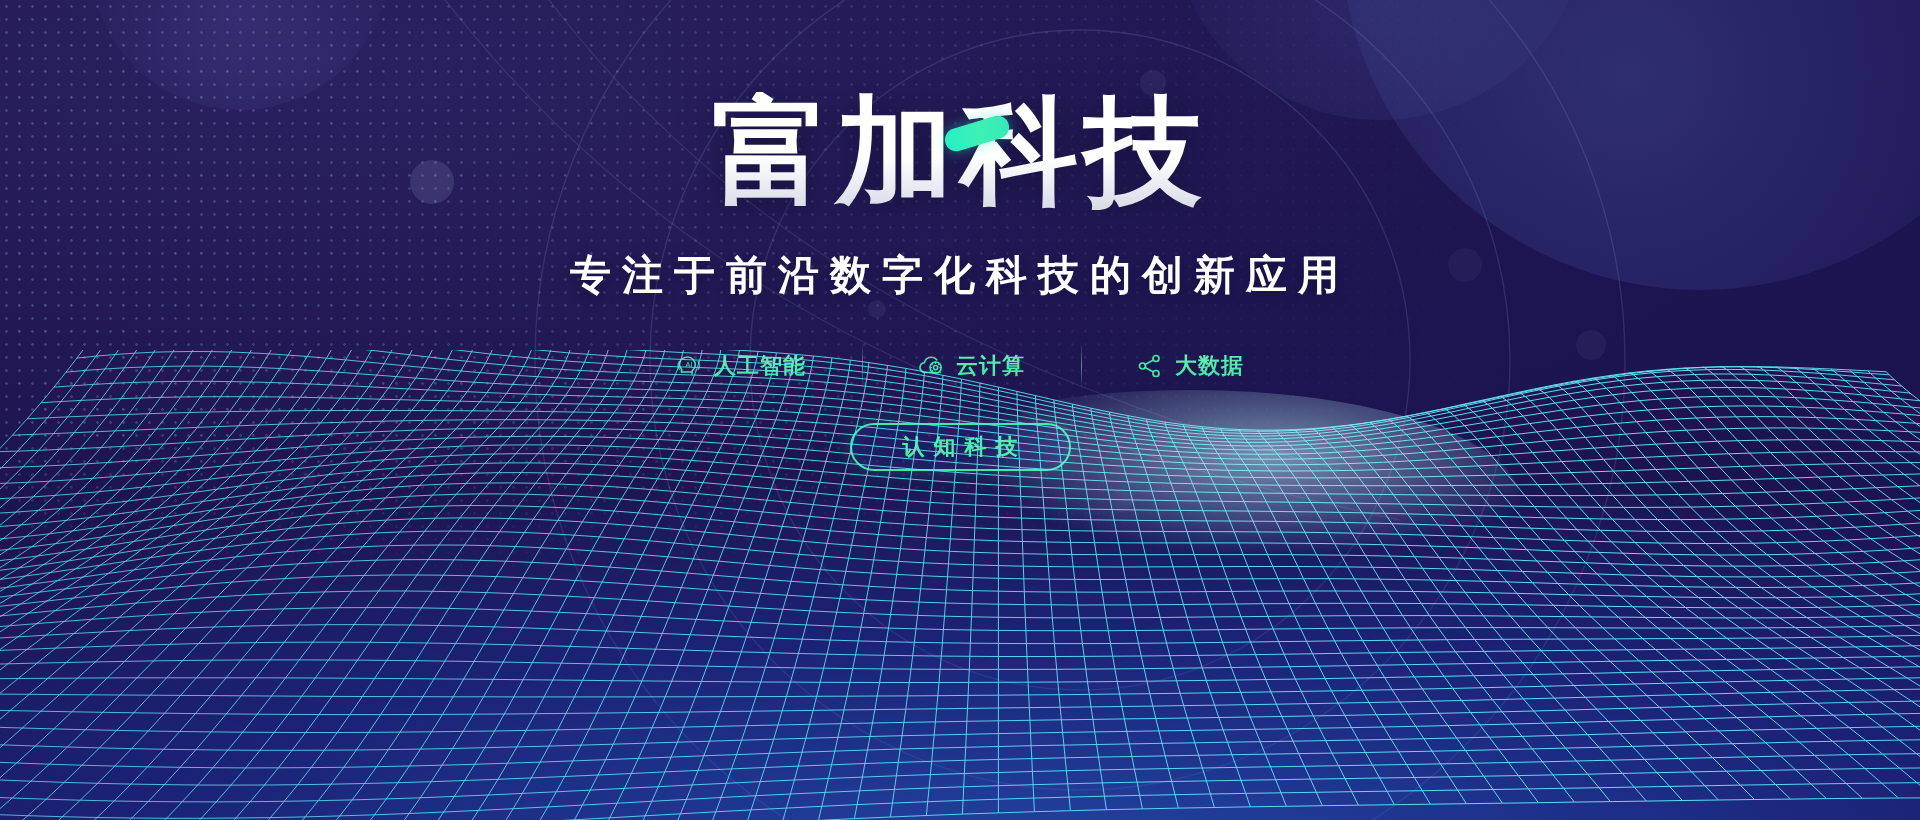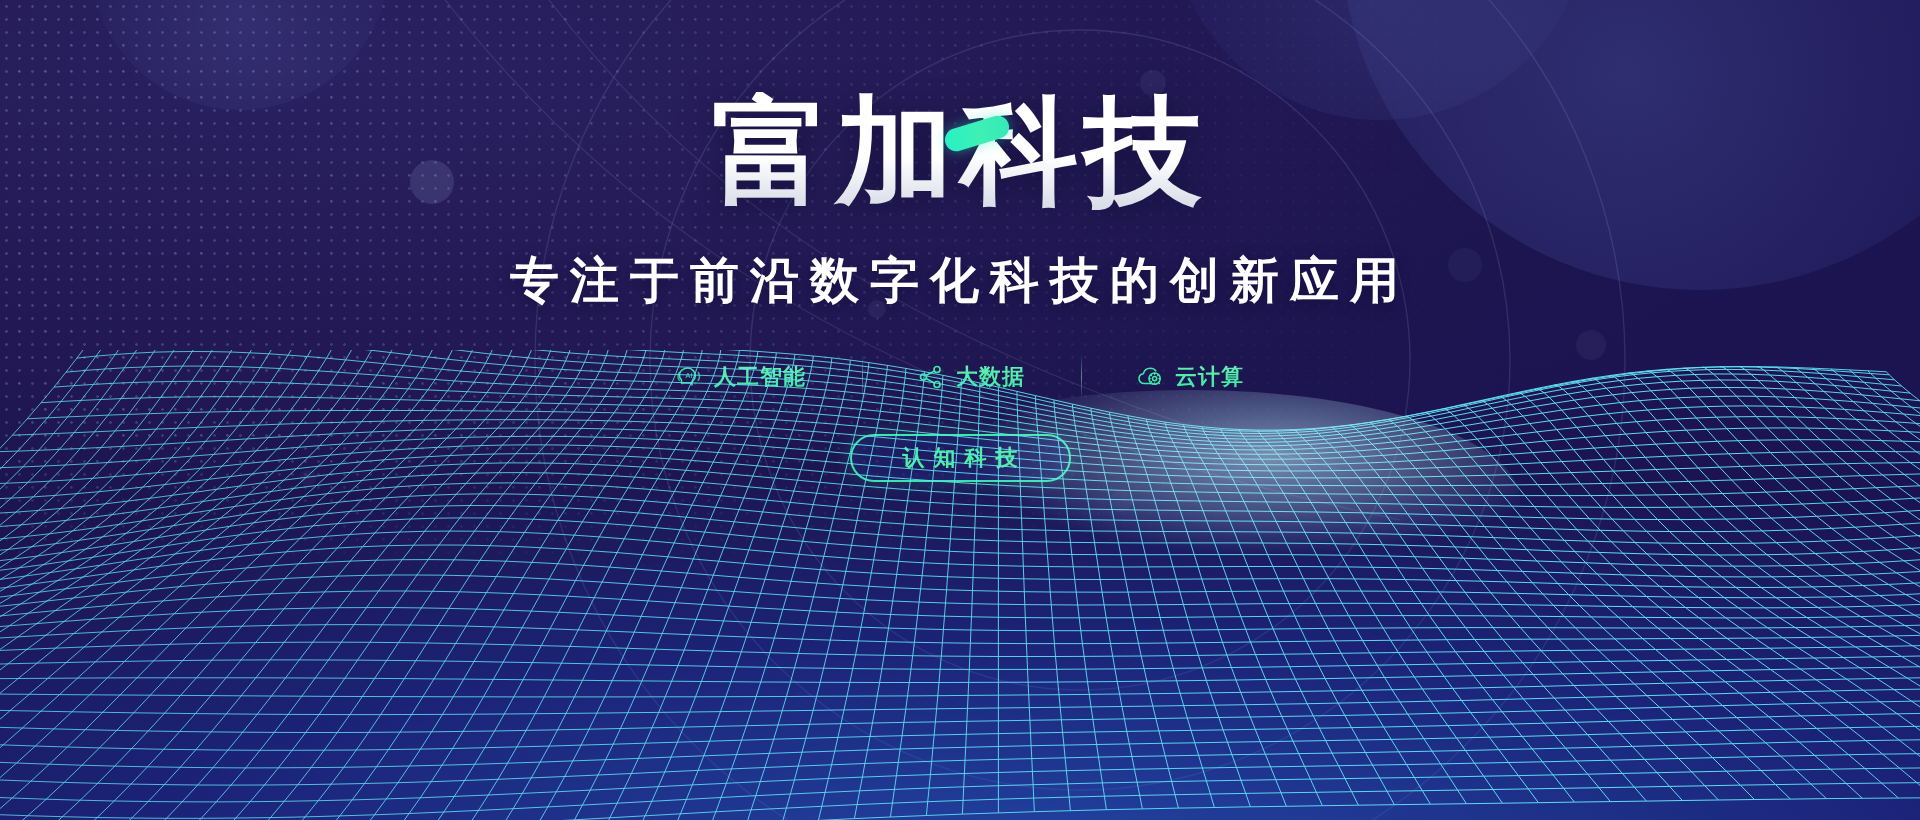--- a/index.html
+++ b/index.html
@@ -80,21 +80,21 @@
     width:66px; height:23px;
     right:198px; top:30px;
     border-radius:12px;
     background:linear-gradient(100deg,#27f0c6 0%,#3ef0b4 55%,#35e8b8 100%);
     transform:rotate(-17deg);
     box-shadow:0 0 14px rgba(45,235,190,.45);
   }
 
   .tagline {
     margin-top:34px;
-    font-size:49px; font-weight:700;
+    font-size:41px; font-weight:700;
     letter-spacing:11px;
     color:#ffffff;
     text-shadow:0 3px 14px rgba(12,10,46,.6);
   }
 
   
   .tags {
     margin-top:48px;
     display:flex; align-items:center;
   }
@@ -194,38 +194,38 @@
           <path d="M5.5 19.1 h10.5"></path>
           <path d="M22.2 8.5 c.9 1.2 1.3 2.5 1.3 3.9 0 1.4 -.4 2.7 -1.3 3.9" stroke-opacity=".75"></path>
           <path d="M3.3 8.5 c-.9 1.2 -1.3 2.5 -1.3 3.9 0 1.4 .4 2.7 1.3 3.9" stroke-opacity=".75"></path>
           <text x="13" y="14.4" font-size="7.2" font-family="Liberation Sans, sans-serif" fill="#3ee9a4" stroke="none" text-anchor="middle">AI</text>
         </svg>
         <span class="tag-label">人工智能</span>
       </div>
 
 
       <div class="tag">
+        <svg class="tag-icon" viewBox="0 0 26 26" fill="none" stroke="#3ee9a4" stroke-width="1.6" stroke-linecap="round" stroke-linejoin="round">
+          <path d="M15.5 19.5 H7.2 C4.3 19.5 2 17.3 2 14.6 c0 -2.5 1.9 -4.6 4.4 -4.9 C7.1 6.5 10 4.2 13.4 4.2 c2.2 0 4.2 1 5.4 2.6"></path>
+          <circle cx="17.6" cy="14.6" r="5.6"></circle>
+          <circle cx="17.6" cy="14.6" r="2.1"></circle>
+          <path d="M17.6 9 v1.4 M17.6 18.8 v1.4 M12 14.6 h1.4 M21.8 14.6 h1.4 M13.6 10.6 l1 1 M21.6 18.6 l1 1 M21.6 10.6 l-1 1 M13.6 18.6 l1 -1" stroke-width="1.3"></path>
+        </svg>
+        <span class="tag-label">云计算</span>
+      </div>
+
+      <div class="tag">
         <svg class="tag-icon" viewBox="0 0 26 26" fill="none" stroke="#3ee9a4" stroke-width="1.7" stroke-linecap="round" stroke-linejoin="round">
           <circle cx="19" cy="5.5" r="3"></circle>
           <circle cx="5.5" cy="13" r="3"></circle>
           <circle cx="19" cy="20.5" r="3"></circle>
           <path d="M16.4 7.1 L8.1 11.6"></path>
           <path d="M8.1 14.4 L16.4 18.9"></path>
         </svg>
         <span class="tag-label">大数据</span>
-      </div>
-
-      <div class="tag">
-        <svg class="tag-icon" viewBox="0 0 26 26" fill="none" stroke="#3ee9a4" stroke-width="1.6" stroke-linecap="round" stroke-linejoin="round">
-          <path d="M15.5 19.5 H7.2 C4.3 19.5 2 17.3 2 14.6 c0 -2.5 1.9 -4.6 4.4 -4.9 C7.1 6.5 10 4.2 13.4 4.2 c2.2 0 4.2 1 5.4 2.6"></path>
-          <circle cx="17.6" cy="14.6" r="5.6"></circle>
-          <circle cx="17.6" cy="14.6" r="2.1"></circle>
-          <path d="M17.6 9 v1.4 M17.6 18.8 v1.4 M12 14.6 h1.4 M21.8 14.6 h1.4 M13.6 10.6 l1 1 M21.6 18.6 l1 1 M21.6 10.6 l-1 1 M13.6 18.6 l1 -1" stroke-width="1.3"></path>
-        </svg>
-        <span class="tag-label">云计算</span>
       </div>
 
     </div>
 
     <div class="cta">认知科技</div>
   </div>
 
   <div class="terrain-glow"></div>
   <svg class="terrain" viewBox="0 0 1920 470" preserveAspectRatio="none">
     <defs>

